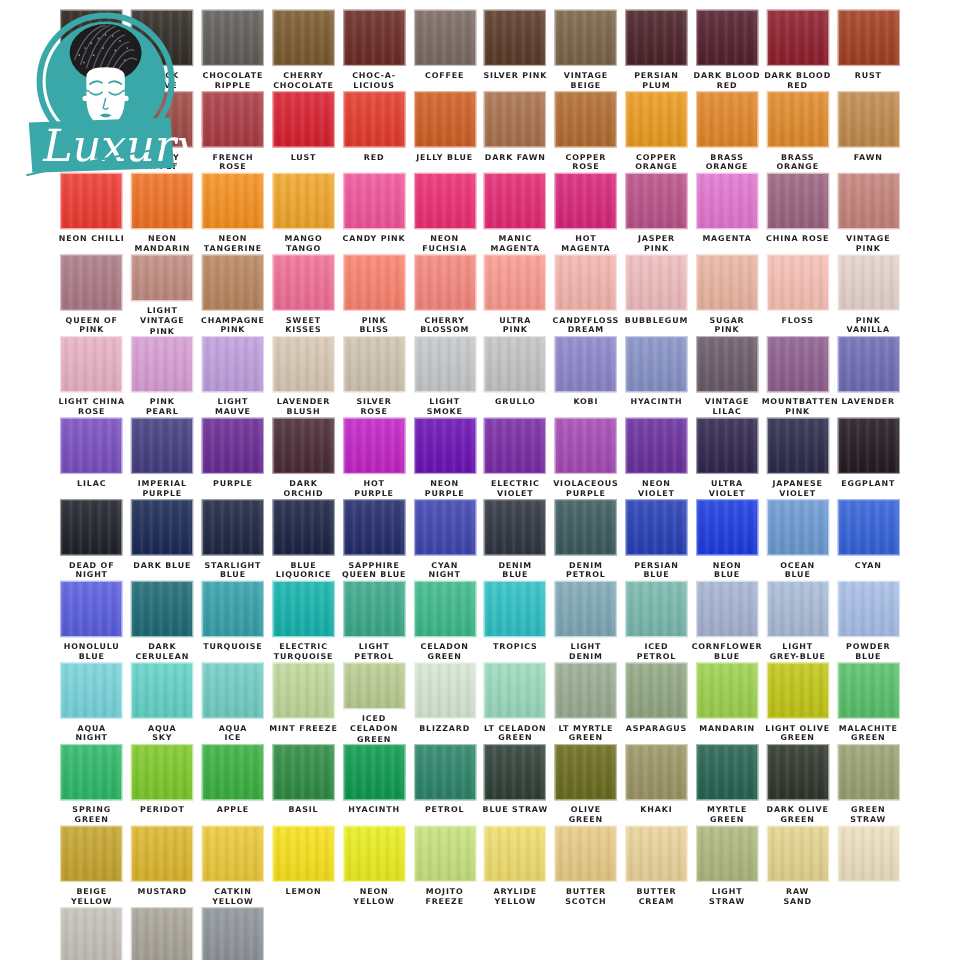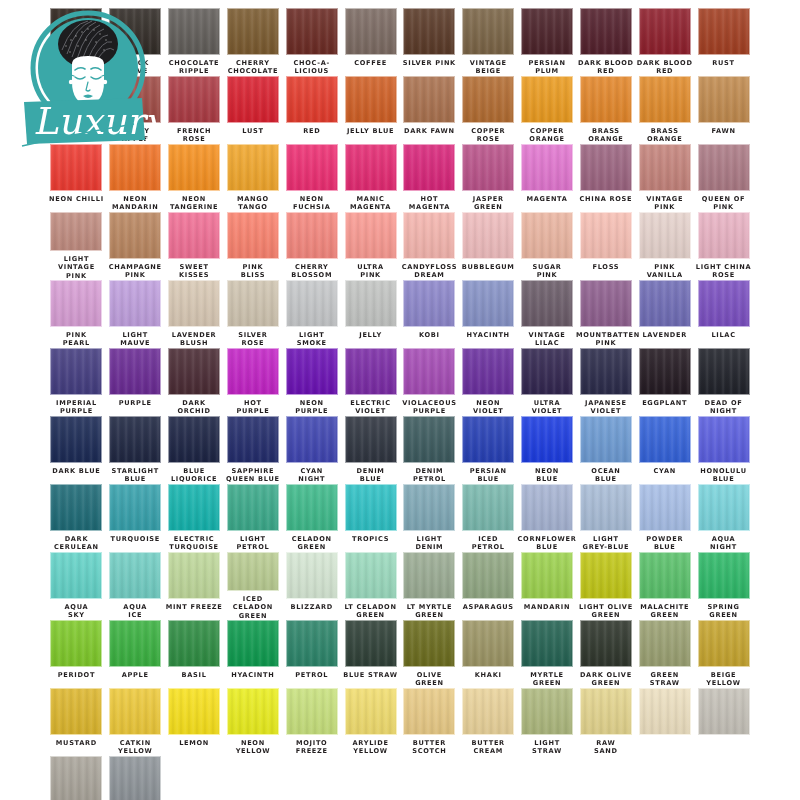--- a/index.html
+++ b/index.html
@@ -214,38 +214,42 @@
         <div class="swatch" style="background-color: rgb(245, 144, 32);"></div>
         <div class="label">NEON
 TANGERINE</div>
       </div>
       <div class="cell">
         <div class="swatch" style="background-color: rgb(240, 166, 44);"></div>
         <div class="label">MANGO
 TANGO</div>
       </div>
       <div class="cell">
+        <div class="swatch" style="background-color: rgb(240, 85, 154);"></div>
+        <div class="label">CANDY PINK</div>
+      </div>
+      <div class="cell">
         <div class="swatch" style="background-color: rgb(236, 46, 114);"></div>
         <div class="label">NEON
 FUCHSIA</div>
       </div>
       <div class="cell">
         <div class="swatch" style="background-color: rgb(227, 42, 114);"></div>
         <div class="label">MANIC
 MAGENTA</div>
       </div>
       <div class="cell">
         <div class="swatch" style="background-color: rgb(216, 38, 122);"></div>
         <div class="label">HOT
 MAGENTA</div>
       </div>
       <div class="cell">
         <div class="swatch" style="background-color: rgb(185, 82, 137);"></div>
         <div class="label">JASPER
-GREEN</div>
+PINK</div>
       </div>
       <div class="cell">
         <div class="swatch" style="background-color: rgb(225, 118, 207);"></div>
         <div class="label">MAGENTA</div>
       </div>
       <div class="cell">
         <div class="swatch" style="background-color: rgb(155, 100, 128);"></div>
         <div class="label">CHINA ROSE</div>
       </div>
       <div class="cell">
@@ -336,21 +340,21 @@
         <div class="label">SILVER
 ROSE</div>
       </div>
       <div class="cell">
         <div class="swatch" style="background-color: rgb(197, 199, 201);"></div>
         <div class="label">LIGHT
 SMOKE</div>
       </div>
       <div class="cell">
         <div class="swatch" style="background-color: rgb(194, 196, 194);"></div>
-        <div class="label">JELLY</div>
+        <div class="label">GRULLO</div>
       </div>
       <div class="cell">
         <div class="swatch" style="background-color: rgb(140, 134, 202);"></div>
         <div class="label">KOBI</div>
       </div>
       <div class="cell">
         <div class="swatch" style="background-color: rgb(134, 146, 198);"></div>
         <div class="label">HYACINTH</div>
       </div>
       <div class="cell">

